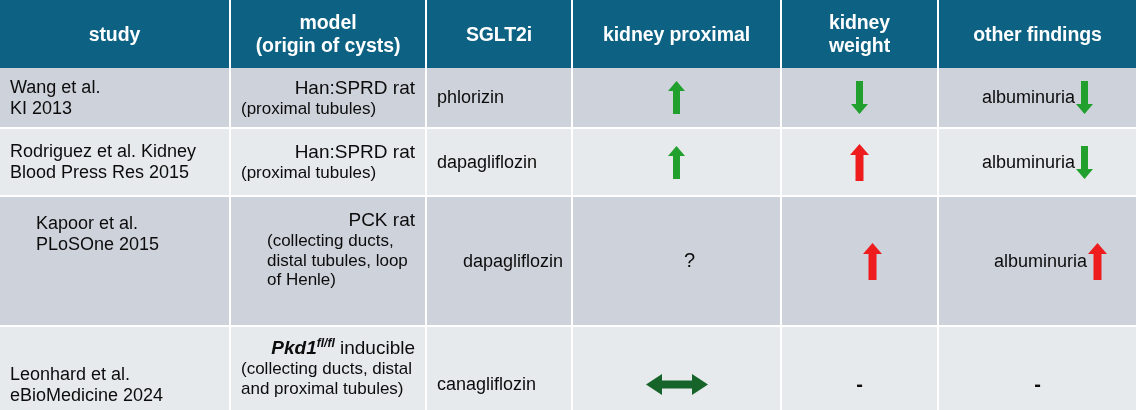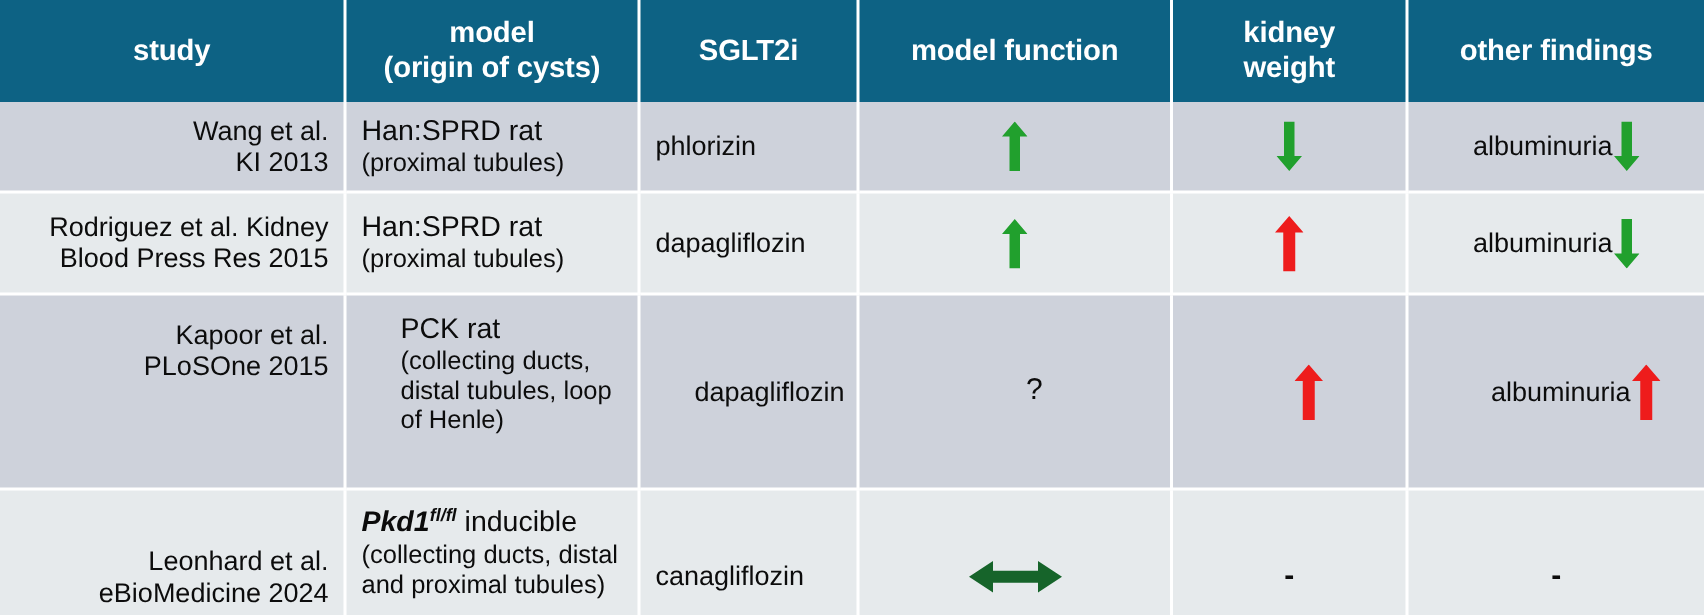--- a/index.html
+++ b/index.html
@@ -66,27 +66,27 @@
   tbody tr:last-child td { border-bottom: none; }
 
   tbody tr.band-a td { background: #ced2db; }
   tbody tr.band-b td { background: #e6eaec; }
 
   tr.r1 td { height: 59px; }
   tr.r2 td { height: 66px; }
   tr.r3 td { height: 112px; padding-left: 36px; }
   tr.r4 td { height: 105px; }
 
-  td.col-study  { text-align: right; }
+  td.col-study  { text-align: left; }
   td.col-model  { text-align: left; }
   td.col-drug   { text-align: left; }
   td.col-center { text-align: center; }
   td.col-other  { text-align: center; }
 
-  .model-main { font-size: 19px; display: block; }
+  .model-main { font-size: 19px; display: block; text-align: right; }
   .model-sub  { font-size: 17px; display: block; }
   .model-main em { font-weight: bold; }
   .model-main sup { font-size: 12px; font-style: italic; font-weight: bold; vertical-align: super; }
 
   .cell-line { display: block; }
 
   .qmark { font-size: 20px; color: #0c0c0c; }
   .dash  { font-size: 20px; color: #0c0c0c; font-weight: bold; }
 
   
@@ -124,21 +124,21 @@
           <span>study</span>
         </th>
         <th>
           <span>model</span>
           <span class="sub">(origin of cysts)</span>
         </th>
         <th>
           <span>SGLT2i</span>
         </th>
         <th>
-          <span>model function</span>
+          <span>kidney proximal</span>
         </th>
         <th>
           <span>kidney</span>
           <span class="sub">weight</span>
         </th>
         <th>
           <span>other findings</span>
         </th>
       </tr>
     </thead>

